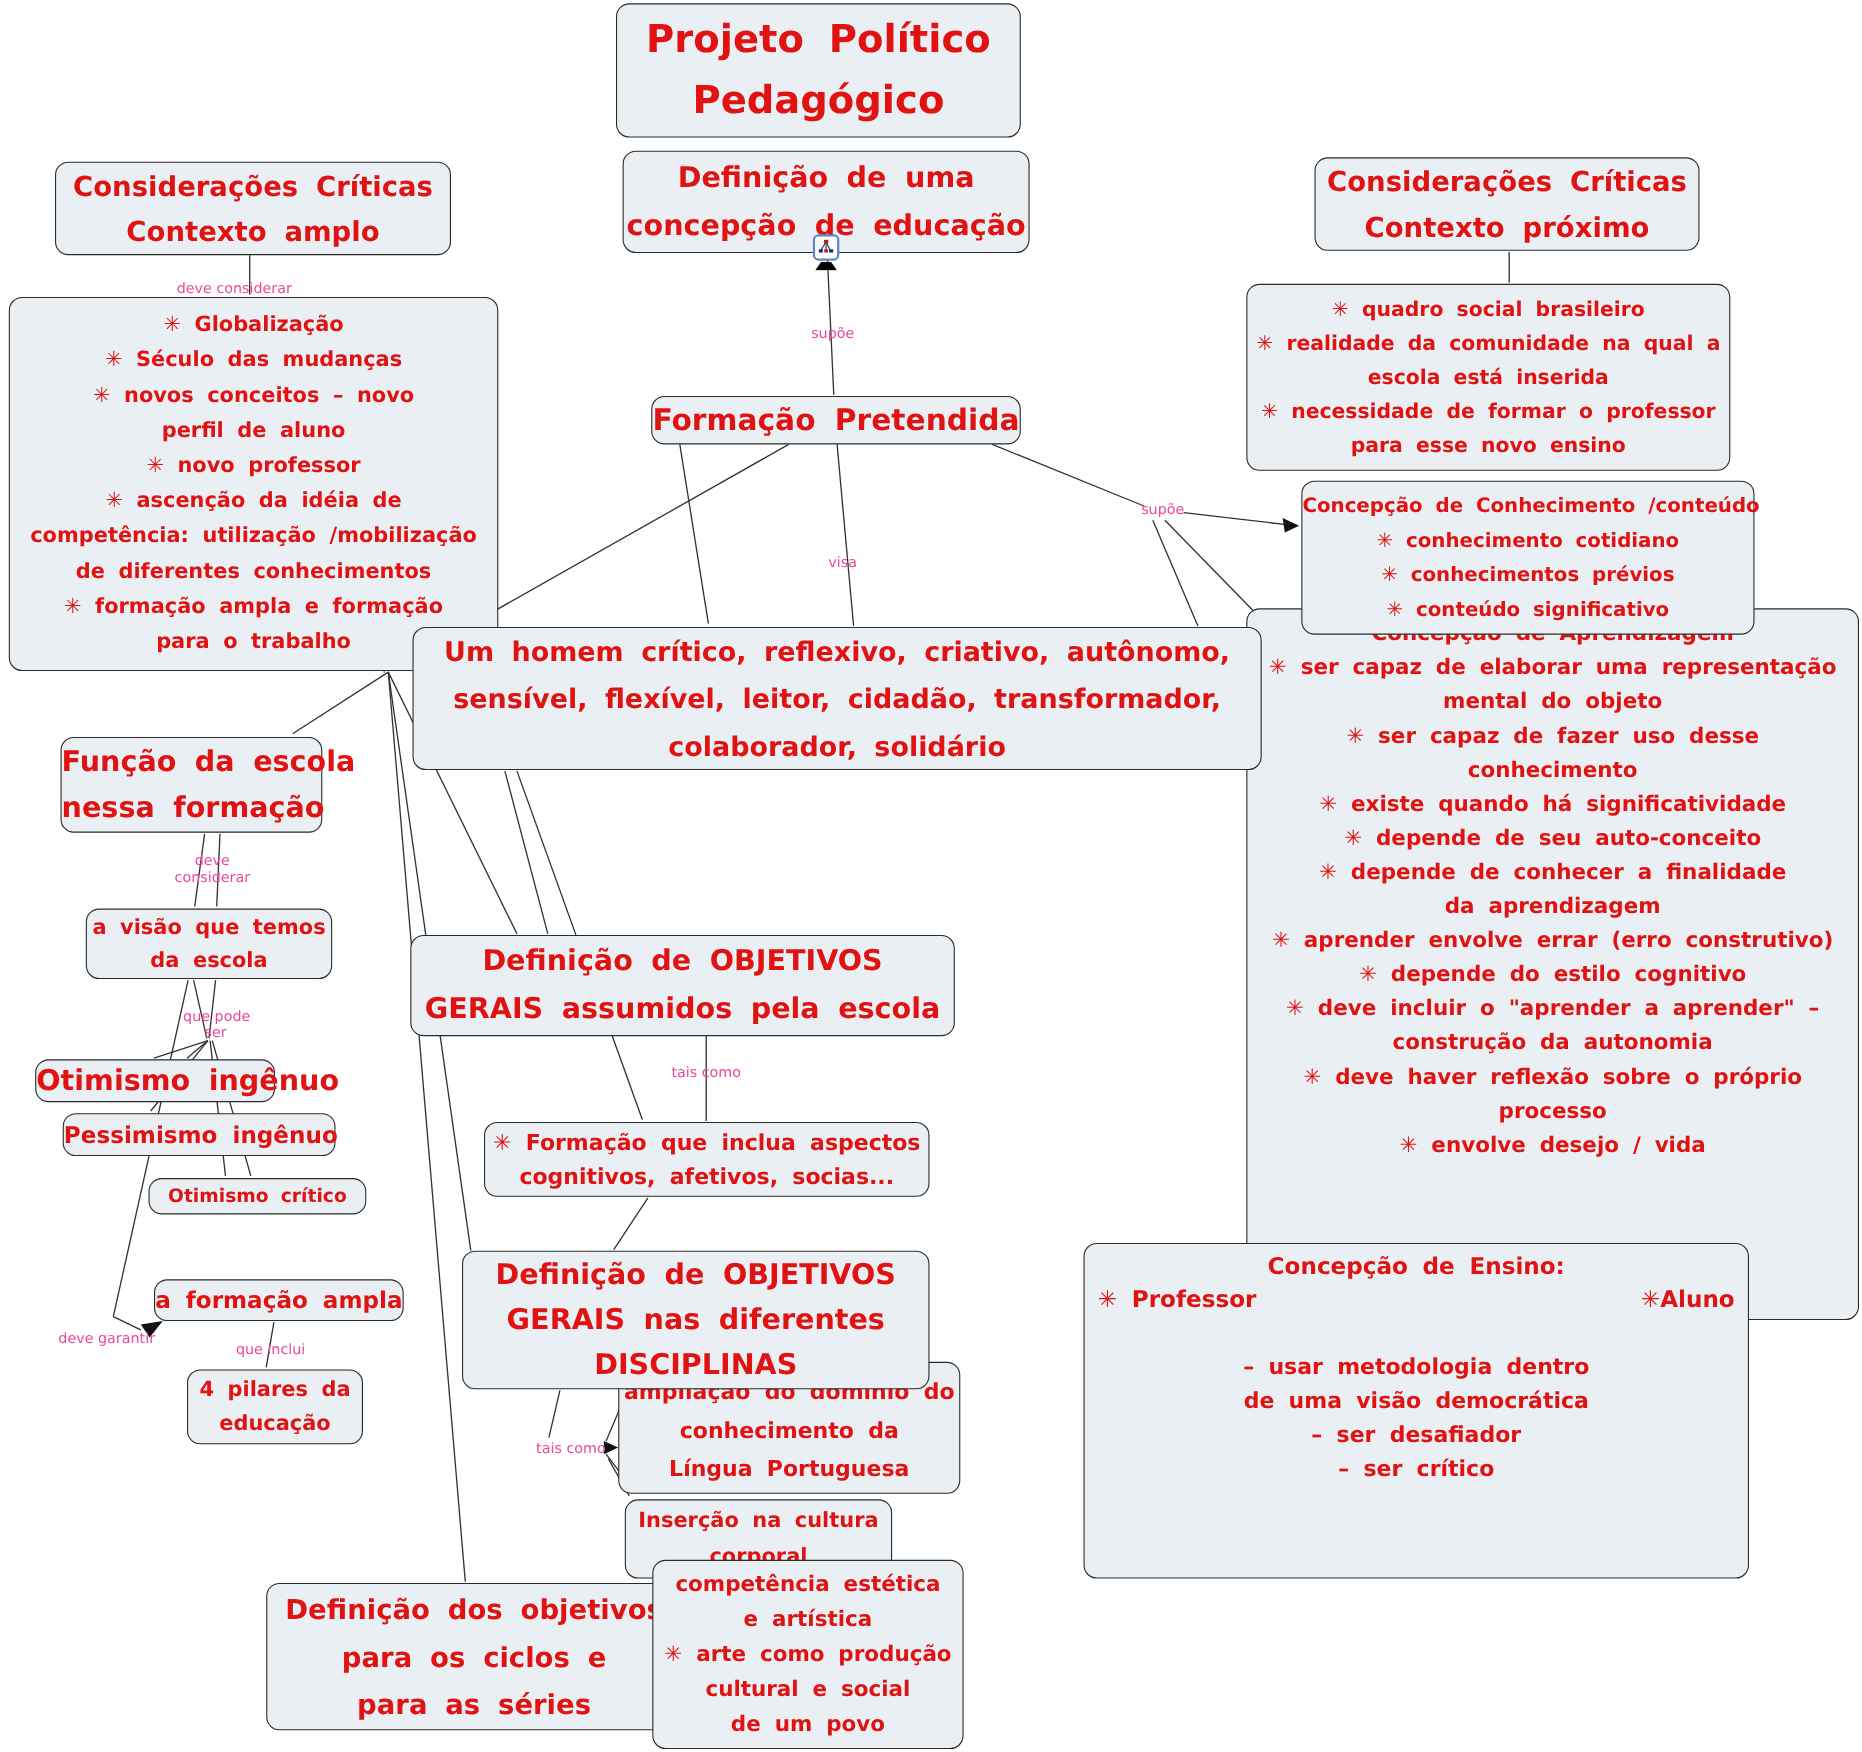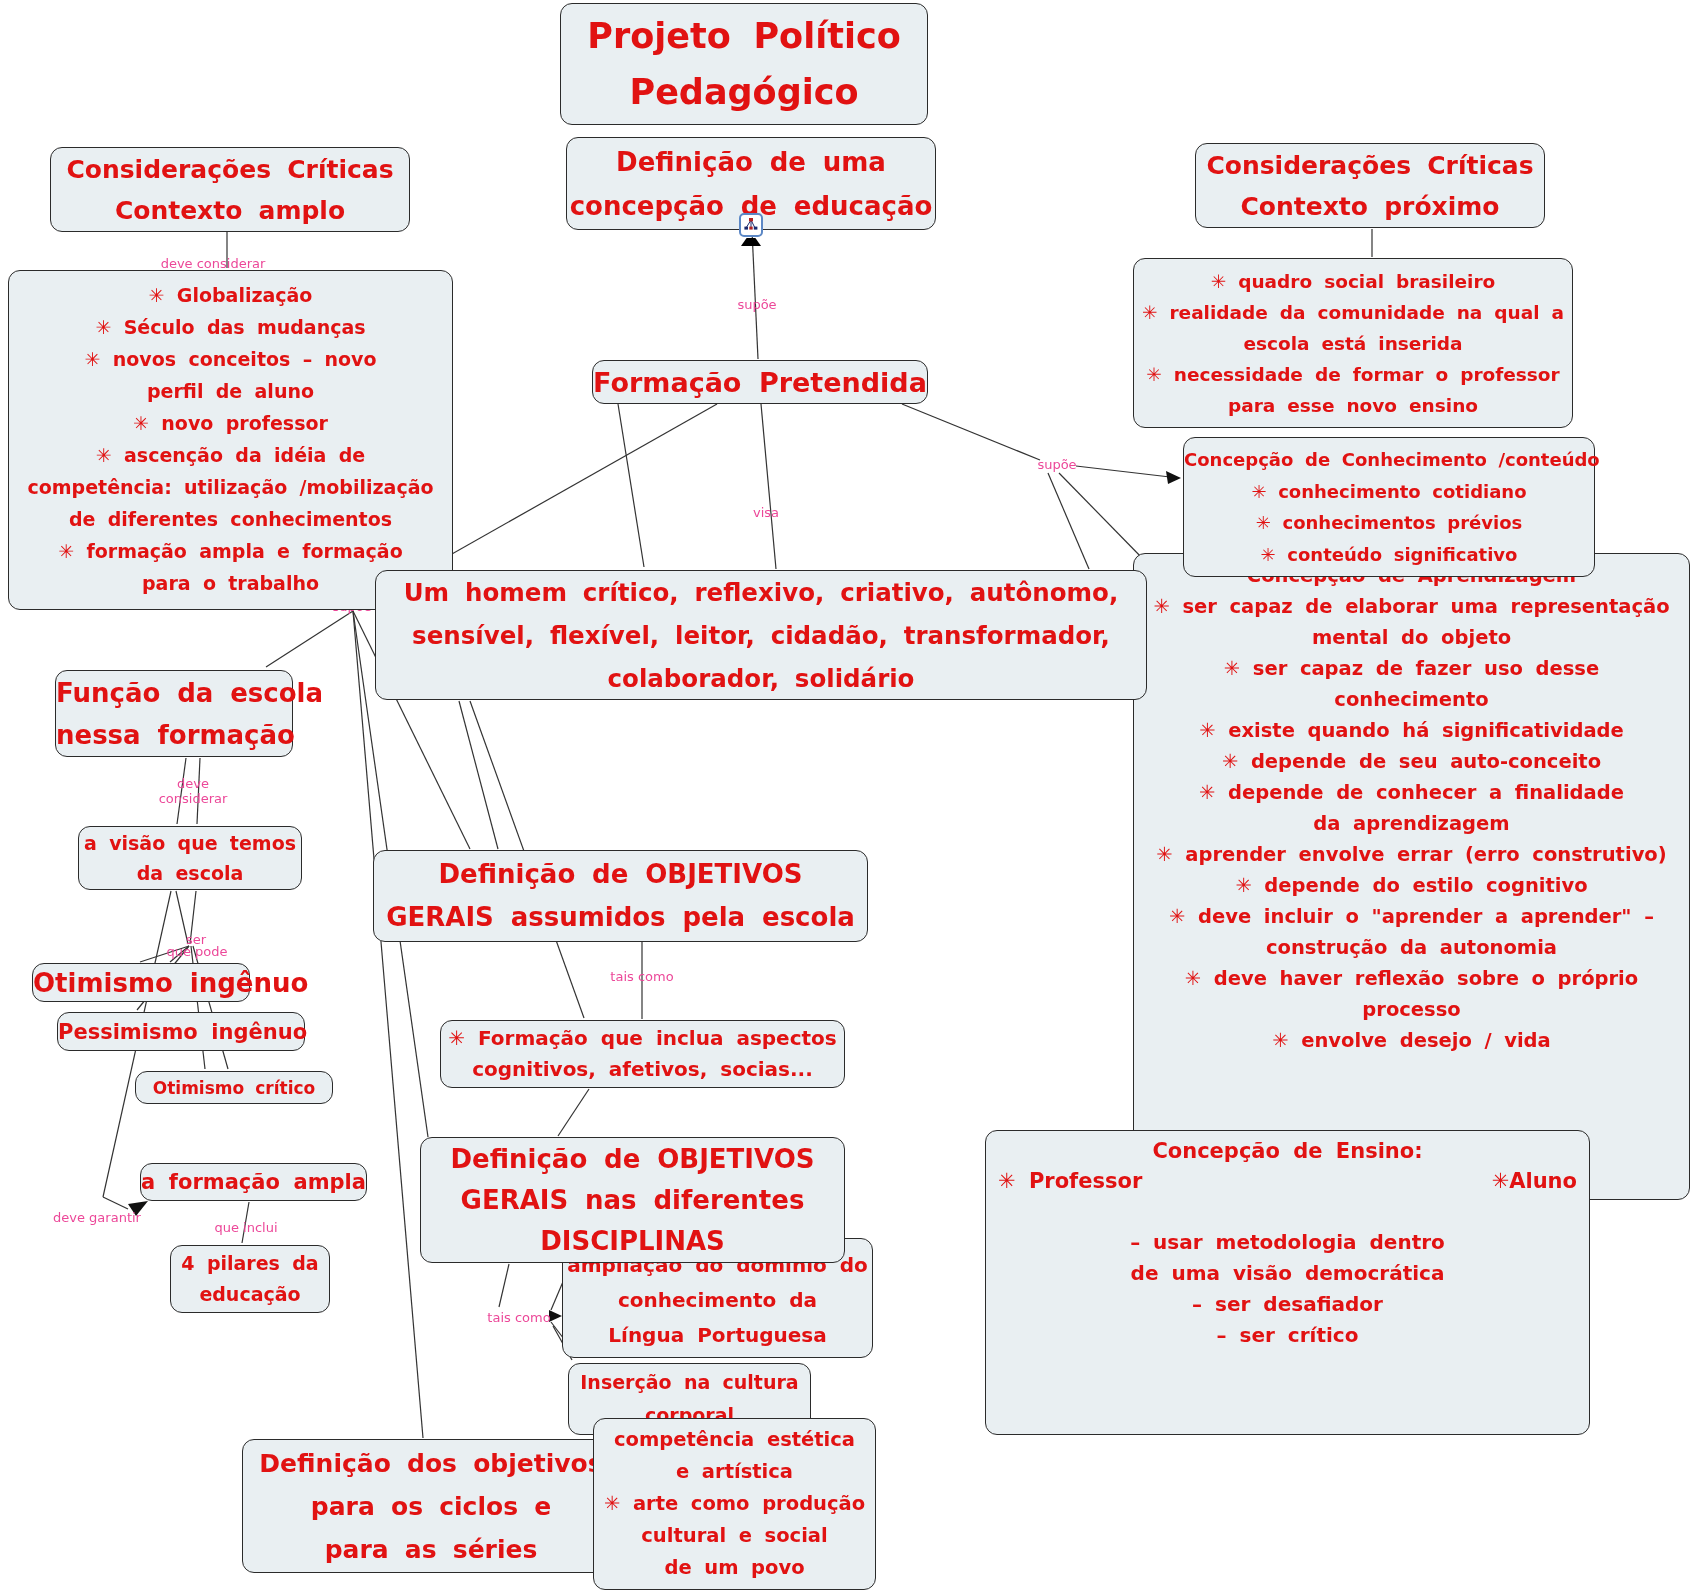--- a/index.html
+++ b/index.html
@@ -70,21 +70,21 @@
     </g>
   </svg>
 
   <div class="edge-label" style="left:213px;top:263px">deve considerar</div>
   <div class="edge-label" style="left:757px;top:304px">supõe</div>
   <div class="edge-label" style="left:766px;top:512px">visa</div>
   <div class="edge-label" style="left:1057px;top:464px">supõe</div>
   <div class="edge-label" style="left:352px;top:606px">supõe</div>
   <div class="edge-label" style="left:193px;top:783px">deve</div>
   <div class="edge-label" style="left:193px;top:798px">considerar</div>
-  <div class="edge-label" style="left:197px;top:951px">que pode</div>
+  <div class="edge-label" style="left:197px;top:925px">que pode</div>
   <div class="edge-label" style="left:196px;top:939px">ser</div>
   <div class="edge-label" style="left:97px;top:1217px">deve garantir</div>
   <div class="edge-label" style="left:246px;top:1227px">que inclui</div>
   <div class="edge-label" style="left:642px;top:976px">tais como</div>
   <div class="edge-label" style="left:519px;top:1317px">tais como</div>
 
   <div class="node" style="left:560px;top:3px;width:368px;height:122px;font-size:35px;line-height:56px">
       <div>Projeto  Político</div>
       <div>Pedagógico</div>
     </div>

